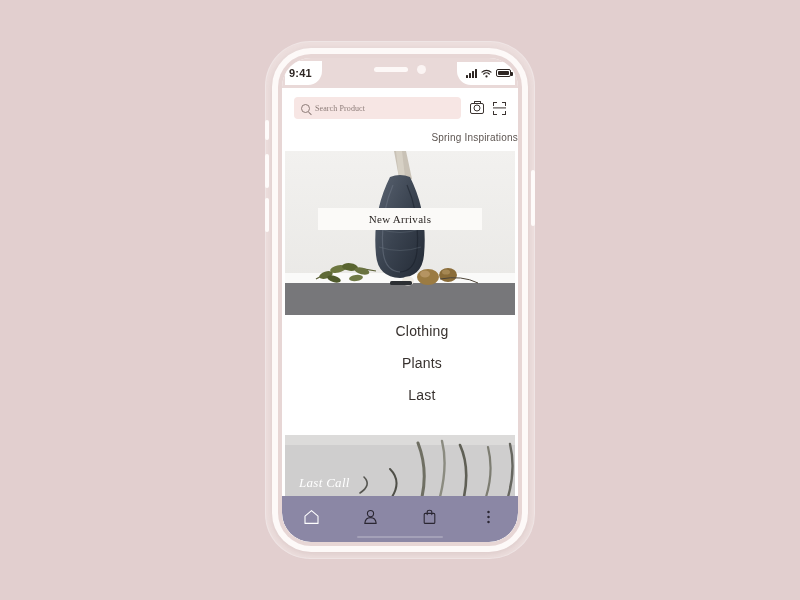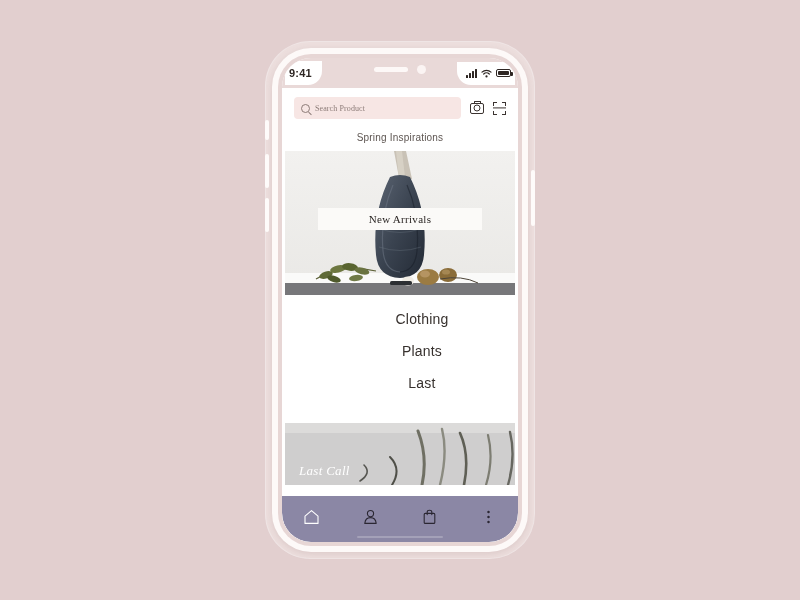--- a/index.html
+++ b/index.html
@@ -193,31 +193,31 @@
   .icon-scan i:nth-child(1) { left: 0; top: 0; border-right: none; border-bottom: none; }
   .icon-scan i:nth-child(2) { right: 0; top: 0; border-left: none; border-bottom: none; }
   .icon-scan i:nth-child(3) { left: 0; bottom: 0; border-right: none; border-top: none; }
   .icon-scan i:nth-child(4) { right: 0; bottom: 0; border-left: none; border-top: none; }
   .icon-scan b {
     position: absolute; left: 0; right: 0; top: 50%;
     height: 1.2px; background: #3b3330; transform: translateY(-50%);
   }
 
   .section-title {
-    text-align: center;
+    text-align: right;
     font-size: 10px;
     color: #5d5551;
     letter-spacing: .2px;
     padding: 3px 0 8px 0;
   }
 
   
   .hero {
     position: relative;
-    height: 144px;
+    height: 164px;
     margin: 0 3px;
     overflow: hidden;
     background: #efeeec;
   }
   .hero-label {
     position: absolute;
     left: 50%; top: 57px; transform: translateX(-50%);
     width: 164px; height: 22px;
     background: #fbfaf8;
     display: flex; align-items: center; justify-content: center;
@@ -241,21 +241,21 @@
     left: 14px; bottom: 6px;
     font-family: "Liberation Serif", serif;
     font-style: italic;
     font-size: 13px;
     color: #ffffff;
     letter-spacing: .3px;
     z-index: 3;
   }
 
   
-  .cats { padding: 8px 0 10px 0; margin-left: 44px; }
+  .cats { padding: 0 0 10px 0; margin-left: 44px; }
   .cat {
     text-align: center;
     font-size: 14px;
     color: #37312e;
     font-weight: 300;
     padding: 8px 0;
     letter-spacing: .2px;
   }
 
   

